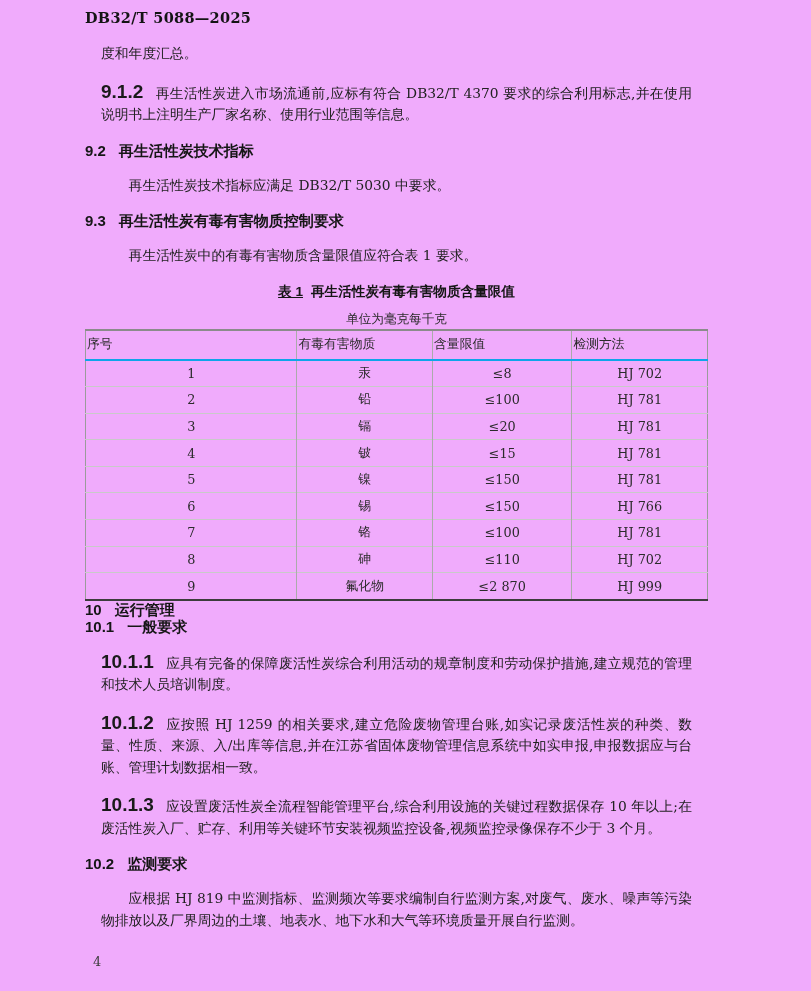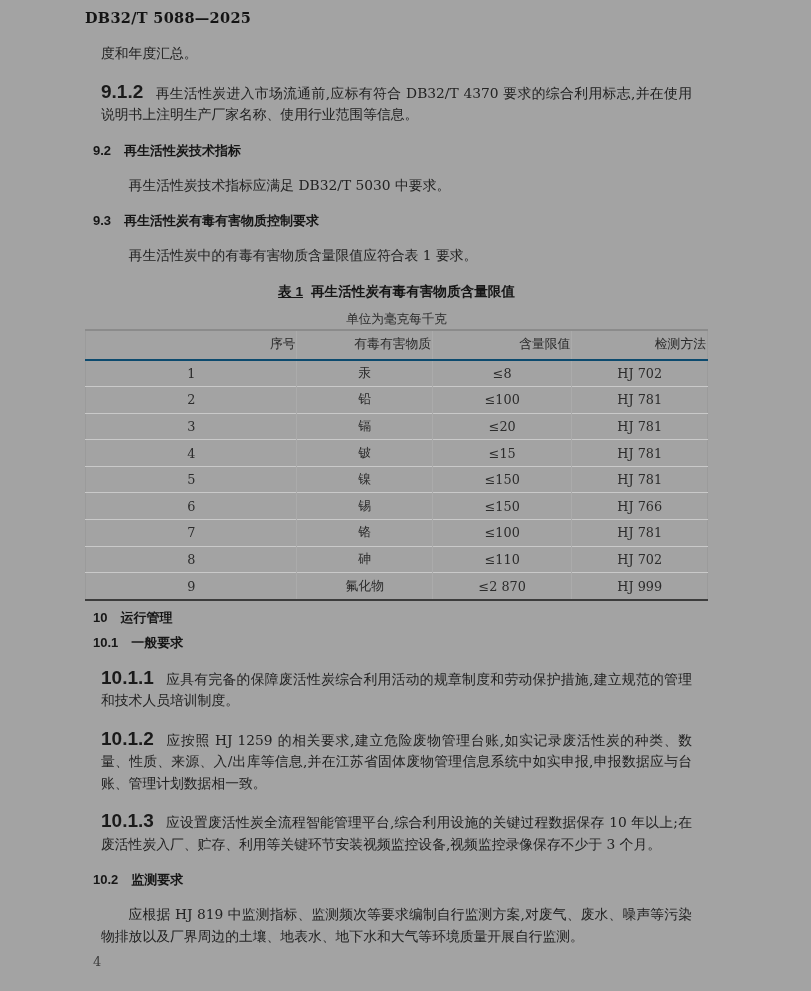--- a/index.html
+++ b/index.html
@@ -2,21 +2,21 @@
 <html><head>
 <meta charset="utf-8">
 <title>DB32/T 5088—2025 — p.4</title>
 <style>
   html, body { margin: 0; padding: 0; background: #e9e9e9; }
   .page {
     position: relative;
     width: 811px;
     height: 991px;
     margin: 0 auto;
-    background: #a3a3a3;
+    background: #f0abfc;
     color: #1f1f1f;
     font-family: "DejaVu Serif", "Liberation Serif", serif;
     overflow: hidden;
   }
   .content {
     position: absolute;
     left: 85px;
     top: 9px;
     width: 623px;
   }
@@ -37,24 +37,24 @@
   }
   p.body.indent { text-indent: 2em; }
   .clause-num {
     font-family: "Liberation Sans", "DejaVu Sans", sans-serif;
     font-weight: bold;
     font-size: 19px;
     margin-right: 12px;
     color: #1a1a1a;
   }
   h3.heading {
-    margin: 8px;
+    margin: 0;
     font-family: "Liberation Sans", "DejaVu Sans", sans-serif;
     font-weight: bold;
-    font-size: 13px;
+    font-size: 15px;
     line-height: 17px;
     color: #161616;
   }
   h3.heading .num { margin-right: 13px; }
   .mt-cont { margin-top: 13px; }
   .mt-h1   { margin-top: 18px; }
   .mt-p1   { margin-top: 14px; }
   .mt-h2   { margin-top: 9px;  }
   .mt-p2   { margin-top: 11px; }
   .table-title {
@@ -86,22 +86,22 @@
     font-size: 12.8px;
     color: #2b2b2b;
   }
   table.limits col.c1 { width: 34%; }
   table.limits col.c2 { width: 21.8%; }
   table.limits col.c3 { width: 22.4%; }
   table.limits col.c4 { width: 21.8%; }
   table.limits th {
     font-weight: normal;
     height: 26px;
-    border-bottom: 2px solid #0c4a6e;
-    text-align: right;
+    border-bottom: 2px solid #0ea5e9;
+    text-align: left;
     vertical-align: middle;
   }
   table.limits td {
     height: 23.6px;
     text-align: center;
     vertical-align: middle;
     border-top: 1px solid #c9c9c9;
   }
   table.limits th + th, table.limits td + td { border-left: 1px solid #ababab; }
   .mt-sec10  { margin-top: 37px; }

